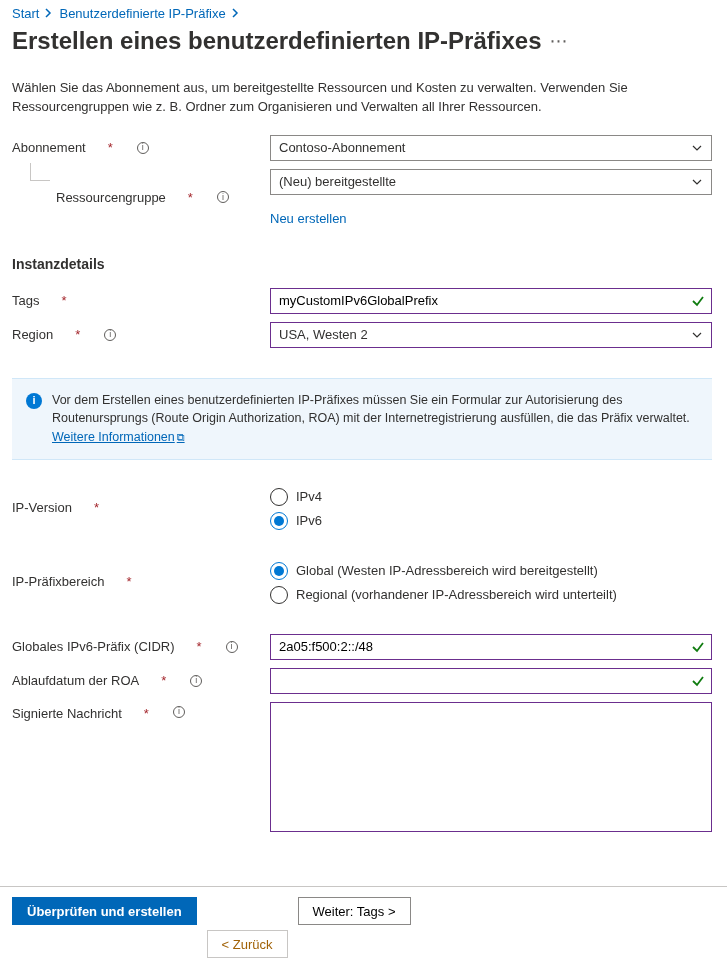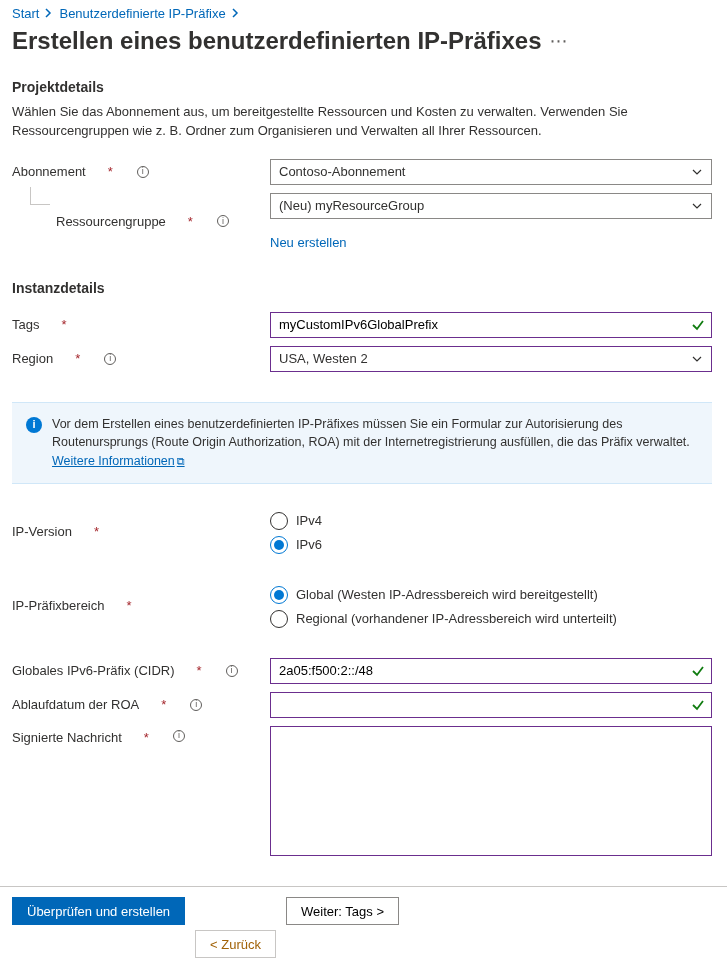--- a/index.html
+++ b/index.html
@@ -168,21 +168,21 @@
     font-size: 13px;
     border: 1px solid var(--border);
     background: #fff;
     cursor: pointer;
     display: inline-flex; align-items: center; justify-content:center;
   }
   .btn.primary {
     background: var(--azure-blue);
     border-color: var(--azure-blue);
     color: #fff;
-    font-weight: 400;
+    font-weight: 700;
   }
   .btn.disabled {
     color: #a16207;
     border-color: var(--border-light);
     cursor: default;
     margin-top: 33px;
   }
   .row-gap { height: 14px; grid-column: 1 / span 2; }
 </style>
 </head>
@@ -203,21 +203,20 @@
           <path d="M1 1 L5 5 L1 9" stroke="#0067b8" stroke-width="1.5" fill="none"></path>
         </svg>
     </span>
   </div>
 
   <div class="title-row">
     <h1 class="title">Erstellen eines benutzerdefinierten IP-Präfixes</h1>
     <span class="more-dots">⋯</span>
   </div>
 
-  <div class="section-heading">Projektdetails</div>
   <p class="section-desc">Wählen Sie das Abonnement aus, um bereitgestellte Ressourcen und Kosten zu verwalten. Verwenden Sie Ressourcengruppen wie z. B. Ordner zum Organisieren und Verwalten all Ihrer Ressourcen.</p>
 
   <div class="form">
 
     <div class="label-cell">
       <span>Abonnement</span>
       <span class="req">*</span>
       <span class="info-icon">i</span>
     </div>
     <div class="control-cell">
@@ -232,21 +231,21 @@
     </div>
 
     <div class="label-cell indented">
       <span class="tree-connector"></span>
       <span>Ressourcengruppe</span>
       <span class="req">*</span>
       <span class="info-icon">i</span>
     </div>
     <div class="control-cell">
       <div class="dropdown">
-        <span>(Neu) myResourceGroup</span>
+        <span>(Neu) bereitgestellte</span>
         <span class="chev">
           <svg width="12" height="12" viewBox="0 0 12 12">
               <path d="M2 4 L6 8 L10 4" stroke="#323130" stroke-width="1.2" fill="none"></path>
             </svg>
         </span>
       </div>
       <div class="link-below">
         <a>Neu erstellen</a>
       </div>
     </div>

